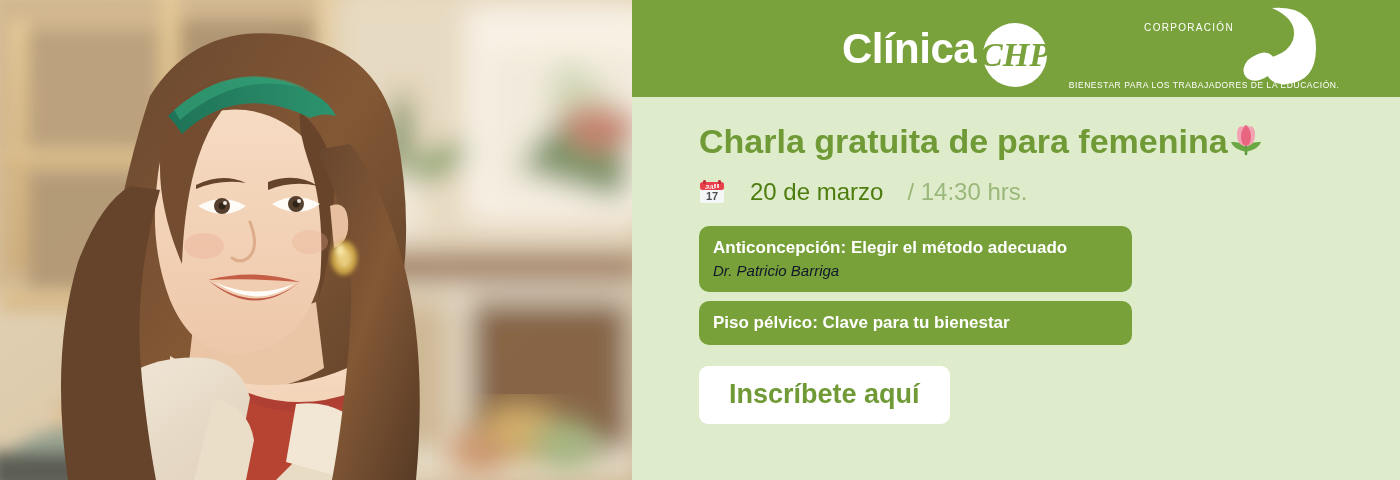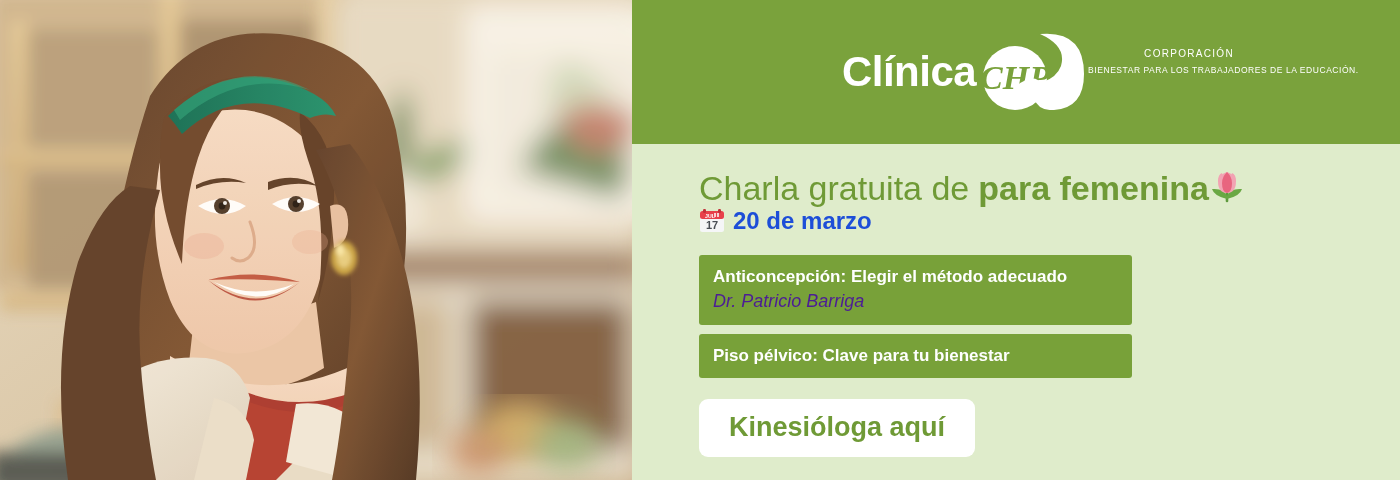--- a/index.html
+++ b/index.html
@@ -36,21 +36,21 @@
     width: 768px;
     height: 480px;
     background: #dfeccb;
     display: flex;
     flex-direction: column;
   }
 
   
   .logo-bar {
     position: relative;
-    height: 144px;
+    height: 97px;
     background: #7aa23c;
     display: flex;
     align-items: center;
     justify-content: center;
     gap: 40px;
     padding-left: 130px;
     box-sizing: border-box;
   }
 
   
@@ -83,21 +83,21 @@
     right: 0;
     top: -6px;
     width: 66px;
     height: 66px;
   }
 
   
   .serbima-logo {
     position: relative;
     display: flex;
-    flex-direction: row;
+    flex-direction: column;
     align-items: center;
     width: 232px;
   }
   .serbima-top {
     position: relative;
     width: 232px;
     height: 76px;
   }
   .serbima-mark {
     position: absolute;
@@ -143,63 +143,64 @@
   }
 
   .headline {
     font-size: 34px;
     color: #6f9a36;
     line-height: 1.1;
     white-space: nowrap;
     display: flex;
     align-items: center;
   }
-  .headline .light { font-weight: normal; }
+  .headline .light { font-weight: bold; }
   .headline .strong { font-weight: bold; margin-left: 9px; }
   .tulip-icon {
     width: 34px;
     height: 36px;
     margin-left: 1px;
     flex: none;
   }
 
   .dateline {
-    margin-top: 0;
+    margin-top: 18px;
     display: flex;
     align-items: center;
     font-size: 24px;
     white-space: nowrap;
+    gap: 17px;
   }
   .cal-icon { width: 26px; height: 26px; flex: none; margin-right: 8px; }
-  .date-strong { font-weight: bold; color: #1d4ed8; }
+  .date-strong { font-weight: normal; color: #4d7c0f; }
   .date-time { color: #9bb87a; margin-left: 7px; font-weight: normal; }
 
   .talks {
     margin-top: 20px;
     display: flex;
     flex-direction: column;
     gap: 9px;
   }
   .talk-card {
     width: 433px;
     box-sizing: border-box;
     background: #78a139;
-    border-radius: 3px;
+    border-radius: 10px;
     padding: 11px 16px 12px 14px;
   }
   .talk-title {
     color: #ffffff;
     font-size: 17px;
     font-weight: bold;
     line-height: 1.25;
     white-space: nowrap;
   }
   .talk-speaker {
-    color: #4c1d95;
-    font-size: 18px;
+    color: #0f172a;
+    font-size: 15px;
     font-style: italic;
     line-height: 1.3;
     margin-top: 2px;
     white-space: nowrap;
   }
 
   .cta-wrap { margin-top: 21px; }
   .cta-button {
     display: inline-block;
     background: #ffffff;
@@ -423,34 +424,35 @@
           <rect x="1" y="3" width="24" height="21" rx="2.5" fill="#f5f6f7"></rect>
           <rect x="1" y="3" width="24" height="8" rx="2.5" fill="#e8414a"></rect>
           <rect x="4" y="1" width="3" height="4" rx="1.2" fill="#c23139"></rect>
           <rect x="19" y="1" width="3" height="4" rx="1.2" fill="#c23139"></rect>
           <text x="6" y="9.6" font-family="Liberation Sans, sans-serif" font-size="5.2" font-weight="bold" fill="#ffffff">JUL</text>
           <rect x="15" y="5" width="2" height="4" fill="#ffffff" opacity="0.75"></rect>
           <rect x="18" y="5" width="2" height="4" fill="#ffffff" opacity="0.75"></rect>
           <text x="13" y="21" text-anchor="middle" font-family="Liberation Sans, sans-serif" font-size="11" font-weight="bold" fill="#4a4f55">17</text>
         </svg>
         <span class="date-strong">20 de marzo</span>
+        <span class="date-time">/ 14:30 hrs.</span>
       </div>
 
       <div class="talks">
 
         <div class="talk-card">
           <div class="talk-title">Anticoncepción: Elegir el método adecuado</div>
           <div class="talk-speaker">Dr. Patricio Barriga</div>
         </div>
 
         <div class="talk-card">
           <div class="talk-title">Piso pélvico: Clave para tu bienestar</div>
         </div>
 
       </div>
 
       <div class="cta-wrap">
-        <button class="cta-button">Kinesióloga aquí</button>
+        <button class="cta-button">Inscríbete aquí</button>
       </div>
 
     </div>
   </div>
 </div>
 
 </body></html>

